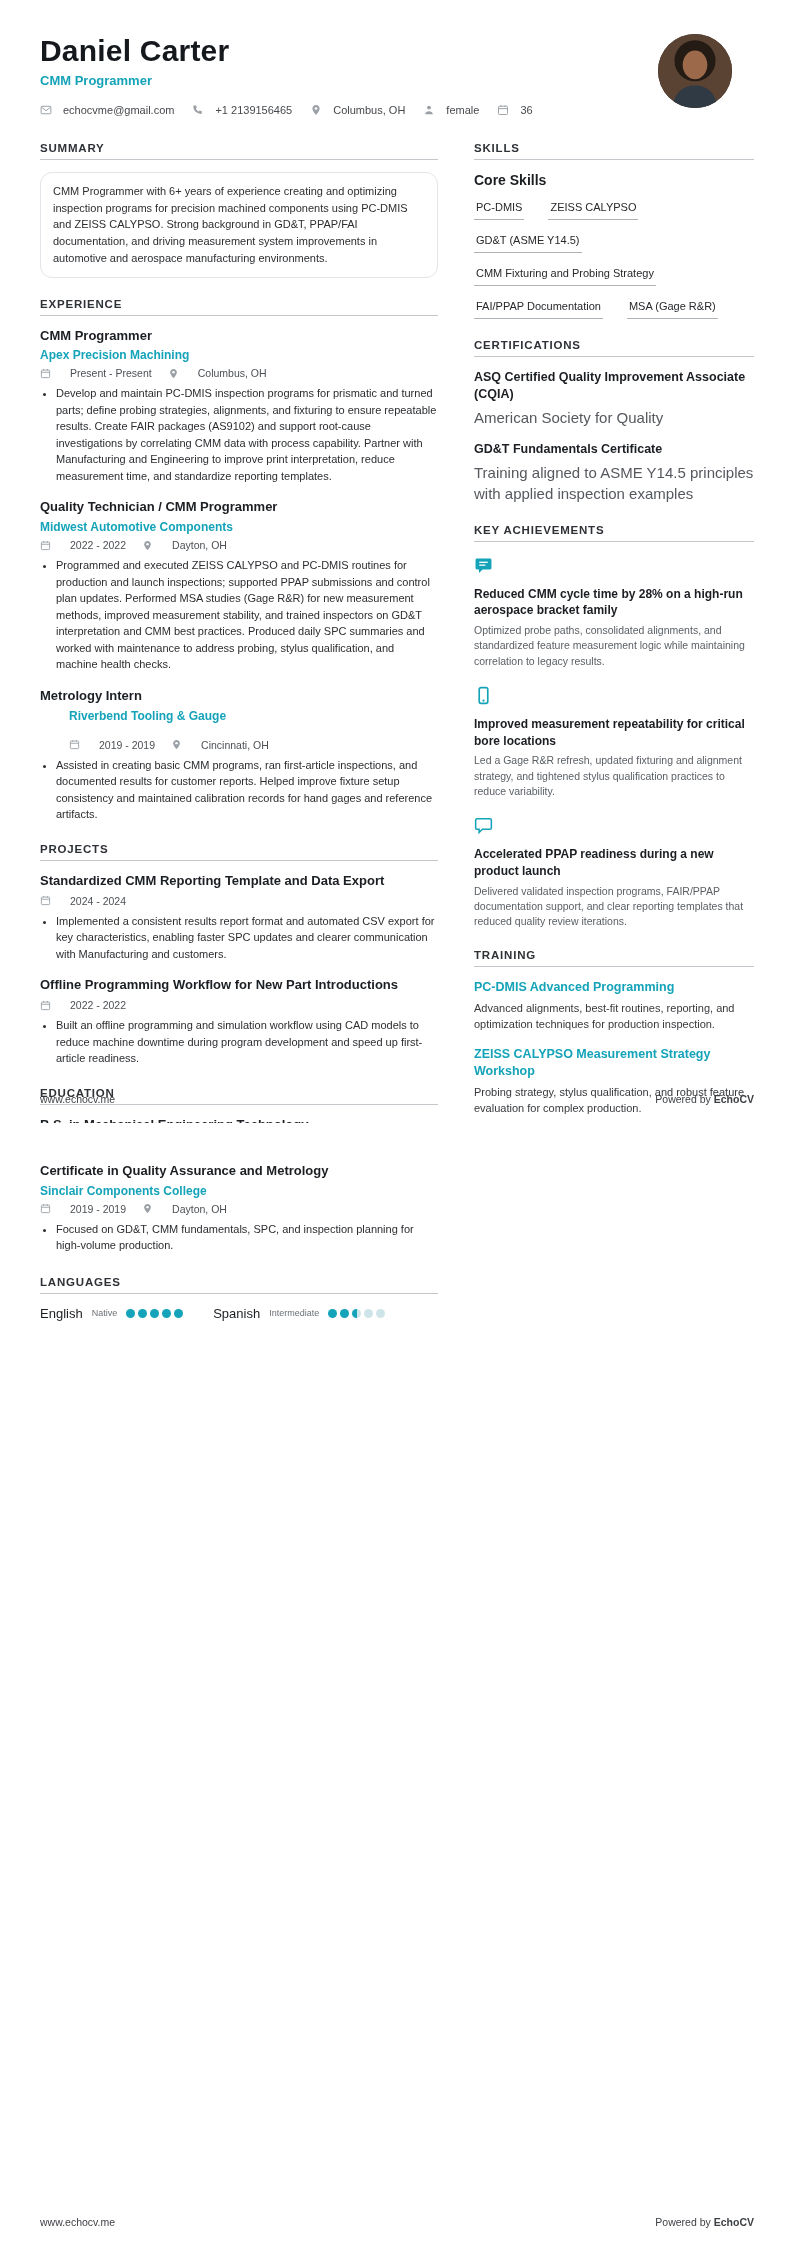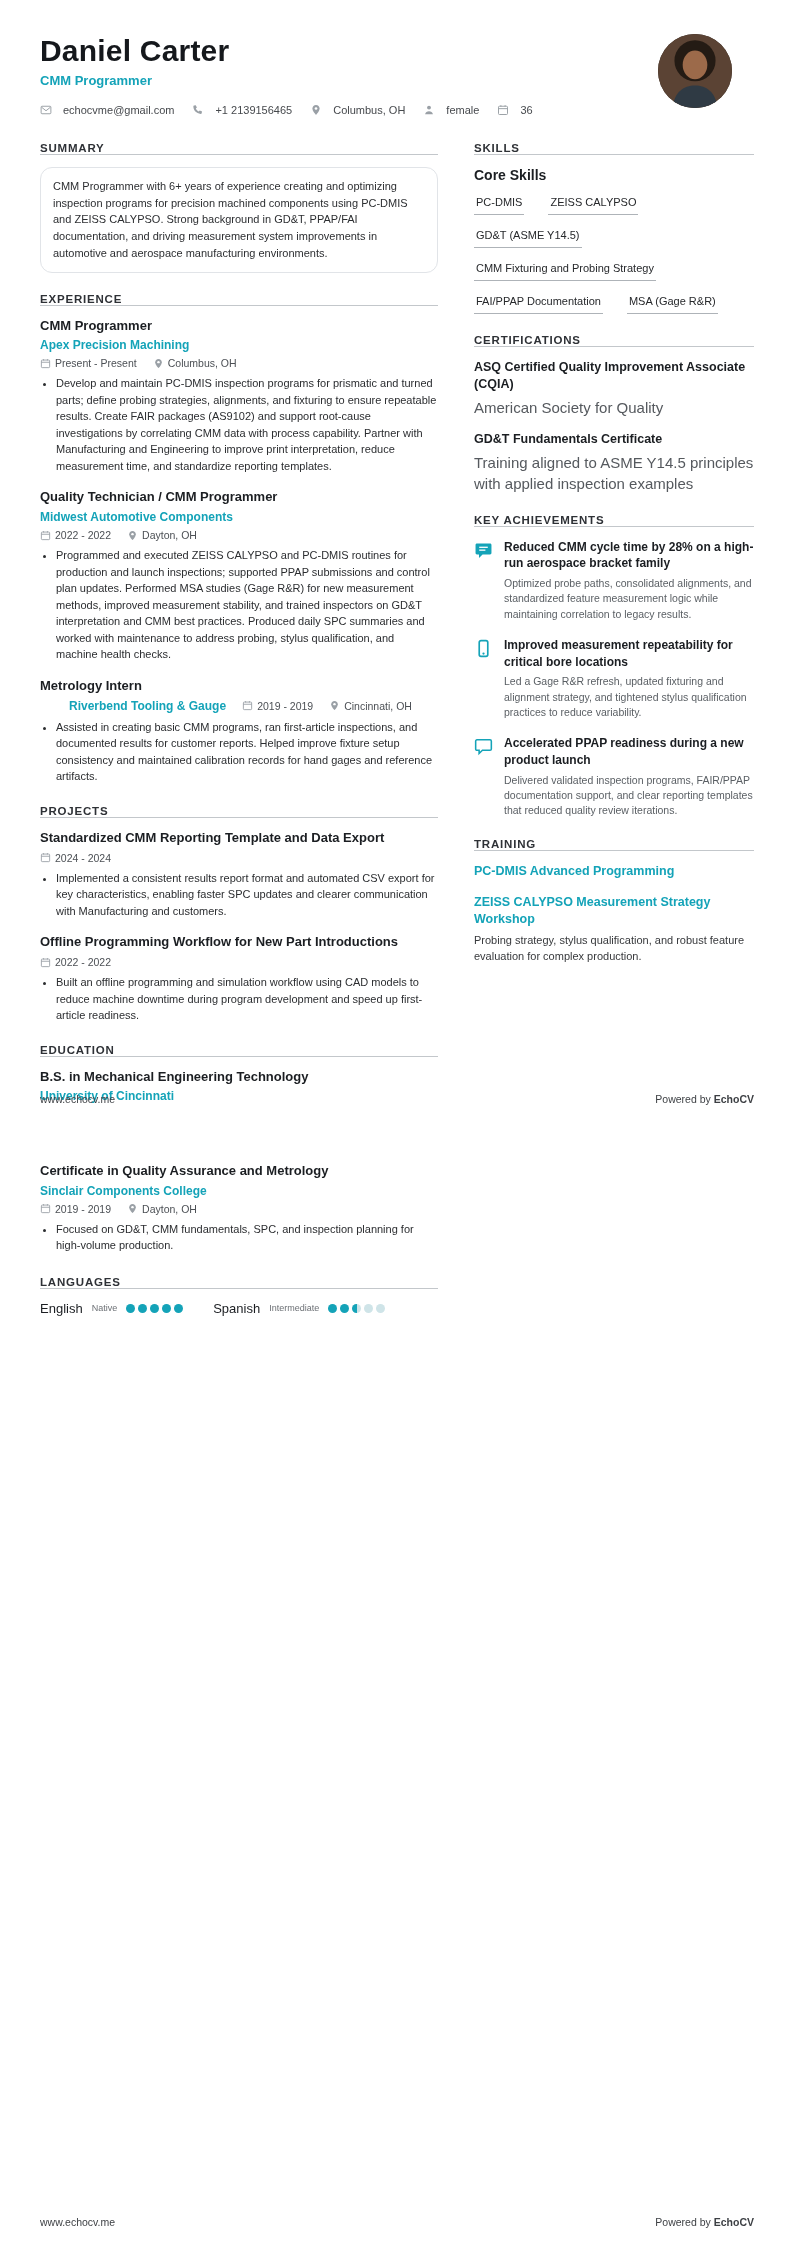--- a/index.html
+++ b/index.html
@@ -18,45 +18,45 @@
   .ic { width:12px; height:12px; color:#9aa0a6; flex:0 0 auto; }
   .ic-sm { width:11px; height:11px; color:#9aa0a6; flex:0 0 auto; }
   .ic-ach { width:19px; height:19px; color:var(--accent); flex:0 0 auto; margin-top:2px; }
 
   
   .cols { display:flex; gap:36px; margin-top:26px; }
   .col-l { width:398px; flex:0 0 auto; }
   .col-r { flex:1; min-width:0; }
 
   .sec { margin-bottom:20px; }
-  .sec-h { font-size:11.5px; font-weight:700; letter-spacing:.8px; color:#2e3136; border-bottom:1px solid var(--rule); margin-bottom:12px; }
+  .sec-h { font-size:11.5px; font-weight:700; letter-spacing:.8px; color:#2e3136; padding-bottom:5px; border-bottom:1px solid var(--rule); margin-bottom:12px; }
 
   .summary-box { border:1px solid #e1e4e8; border-radius:12px; padding:10px 12px; font-size:11px; line-height:1.52; color:#2c2e31; }
 
   .item { margin-bottom:15px; }
   .item-title { font-size:13px; font-weight:700; color:#1b1e22; line-height:1.3; }
   .item-org { font-size:12px; font-weight:700; color:var(--accent); margin-top:4px; }
   .meta { display:flex; align-items:center; gap:16px; font-size:10.5px; color:#4c5055; margin-top:5px; flex-wrap:wrap; }
-  .meta .mi { display:flex; align-items:center; gap:4px; }
+  .meta .mi { display:flex; align-items:center; gap:19px; }
   .org-row { display:flex; align-items:center; gap:16px; flex-wrap:wrap; margin-top:4px;padding-left:29px; }
   .org-row .item-org { margin-top:0; }
   .org-row .meta { margin-top:0; }
   ul.bullets { margin:6px 0 0 0; padding-left:16px; }
   ul.bullets li { font-size:11px; line-height:1.5; color:#2b2d30; }
 
   
   .skills-group { font-size:14px; font-weight:700; color:#1b1e22; margin:2px 0 12px; }
   .tags { display:flex; flex-wrap:wrap; column-gap:24px; row-gap:13px; }
   .tag { font-size:11px; color:#26282b; padding:1px 2px 6px 2px; border-bottom:1px solid #aeb3b8; white-space:nowrap; }
 
   .cert { margin-bottom:13px; }
   .cert-name { font-size:12.5px; font-weight:700; color:#1b1e22; line-height:1.35; }
   .cert-issuer { font-size:15px; color:#55595e; margin-top:4px; line-height:1.4; }
 
-  .ach { display:flex; gap:11px; margin-bottom:15px; }
+  .ach { display:flex; gap:11px; margin-bottom:15px;flex-direction:column; }
   .ach-title { font-size:12px; font-weight:700; color:#1b1e22; line-height:1.4; }
   .ach-desc { font-size:10.5px; color:#5a5f64; line-height:1.45; margin-top:4px; }
 
   .train { margin-bottom:13px; }
   .train-title { font-size:12.5px; font-weight:700; color:var(--accent); line-height:1.4; }
   .train-desc { font-size:11px; color:#37393c; line-height:1.45; margin-top:4px; }
 
   
   .langs { display:flex; align-items:center; gap:30px; }
   .lang { display:flex; align-items:center; gap:9px; }
@@ -345,20 +345,21 @@
             <div class="ach-title">Accelerated PPAP readiness during a new product launch</div>
             <div class="ach-desc">Delivered validated inspection programs, FAIR/PPAP documentation support, and clear reporting templates that reduced quality review iterations.</div>
           </div>
         </div>
       </div>
 
       <div class="sec">
         <div class="sec-h">TRAINING</div>
         <div class="train">
           <div class="train-title">PC-DMIS Advanced Programming</div>
+          <div class="train-desc">Advanced alignments, best-fit routines, reporting, and optimization techniques for production inspection.</div>
         </div>
         <div class="train">
           <div class="train-title">ZEISS CALYPSO Measurement Strategy Workshop</div>
           <div class="train-desc">Probing strategy, stylus qualification, and robust feature evaluation for complex production.</div>
         </div>
       </div>
 
     </div>
   </div>
 

